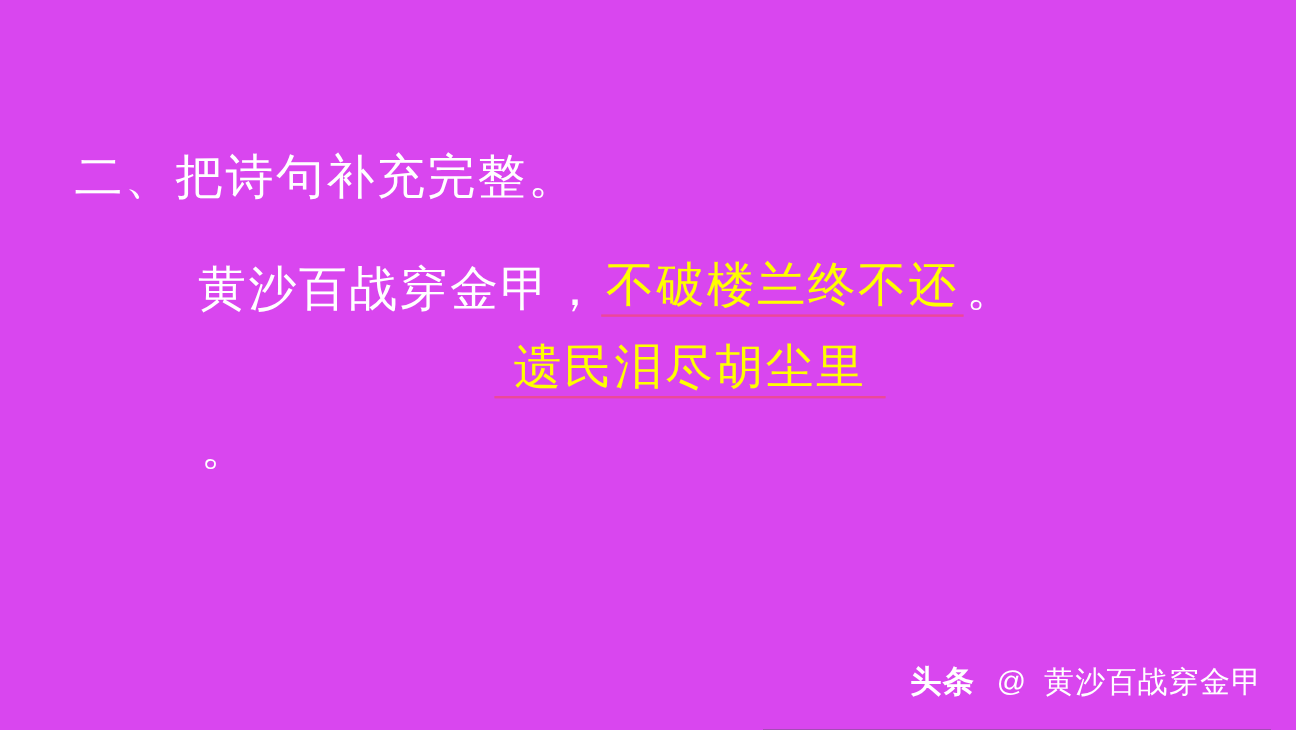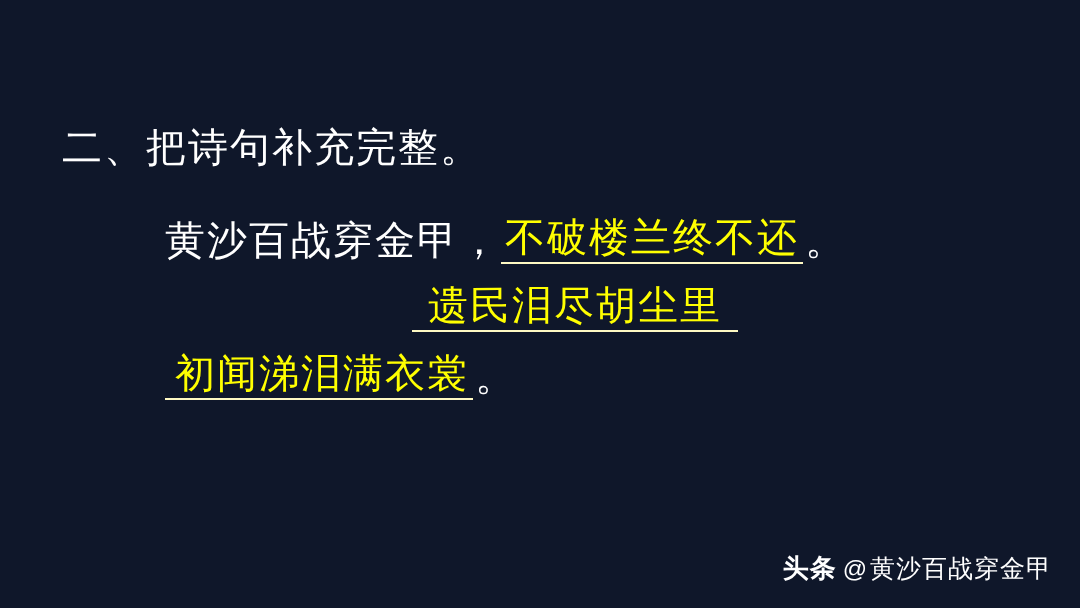--- a/index.html
+++ b/index.html
@@ -10,21 +10,21 @@
     width: 1080px;
     height: 608px;
     background: #006400;
     font-family: "Liberation Serif", serif;
     overflow: hidden;
     position: relative;
   }
   .slide {
     position: absolute;
     inset: 0;
-    background: #0f172a;
+    background: #d946ef;
   }
   .heading {
     position: absolute;
     left: 62px;
     top: 120px;
     color: #ffffff;
     font-size: 40px;
     letter-spacing: 2px;
     white-space: nowrap;
     font-family: "Liberation Serif", serif;
@@ -42,21 +42,21 @@
     font-size: 40px;
     line-height: 1.0;
     margin-bottom: 22px;
     letter-spacing: 2px;
   }
   .seg-white {
     color: #ffffff;
   }
   .seg-blank {
     color: #ffff00;
-    border-bottom: 2px solid #fef9c3;
+    border-bottom: 2px solid #ec4899;
     padding: 0 4px 4px 4px;
     display: inline-block;
   }
   .seg-blank.wide2 {
     min-width: 318px;
     text-align: center;
   }
   .seg-blank.wide3 {
     min-width: 300px;
     text-align: right;
@@ -72,20 +72,21 @@
   .watermark {
     position: absolute;
     right: 28px;
     bottom: 22px;
     display: flex;
     align-items: center;
     color: #ffffff;
     font-size: 25px;
     letter-spacing: 1px;
     font-family: "Liberation Sans", sans-serif;
+    gap: 12px;
   }
   .wm-logo {
     font-weight: bold;
     font-size: 26px;
     margin-right: 6px;
     font-family: "Liberation Sans", sans-serif;
   }
   .wm-at {
     font-size: 24px;
     margin-right: 2px;
@@ -104,21 +105,20 @@
       <span class="seg-white">黄沙百战穿金甲，</span>
       <span class="seg-blank">不破楼兰终不还</span>
       <span class="punct">。</span>
     </div>
 
     <div class="line line2">
       <span class="seg-blank wide2">遗民泪尽胡尘里</span>
     </div>
 
     <div class="line line3">
-      <span class="seg-blank wide3">初闻涕泪满衣裳</span>
       <span class="punct">。</span>
     </div>
 
   </div>
 
   <div class="watermark">
     <span class="wm-logo">头条</span>
     <span class="wm-at">@</span>
     <span>黄沙百战穿金甲</span>
   </div>

